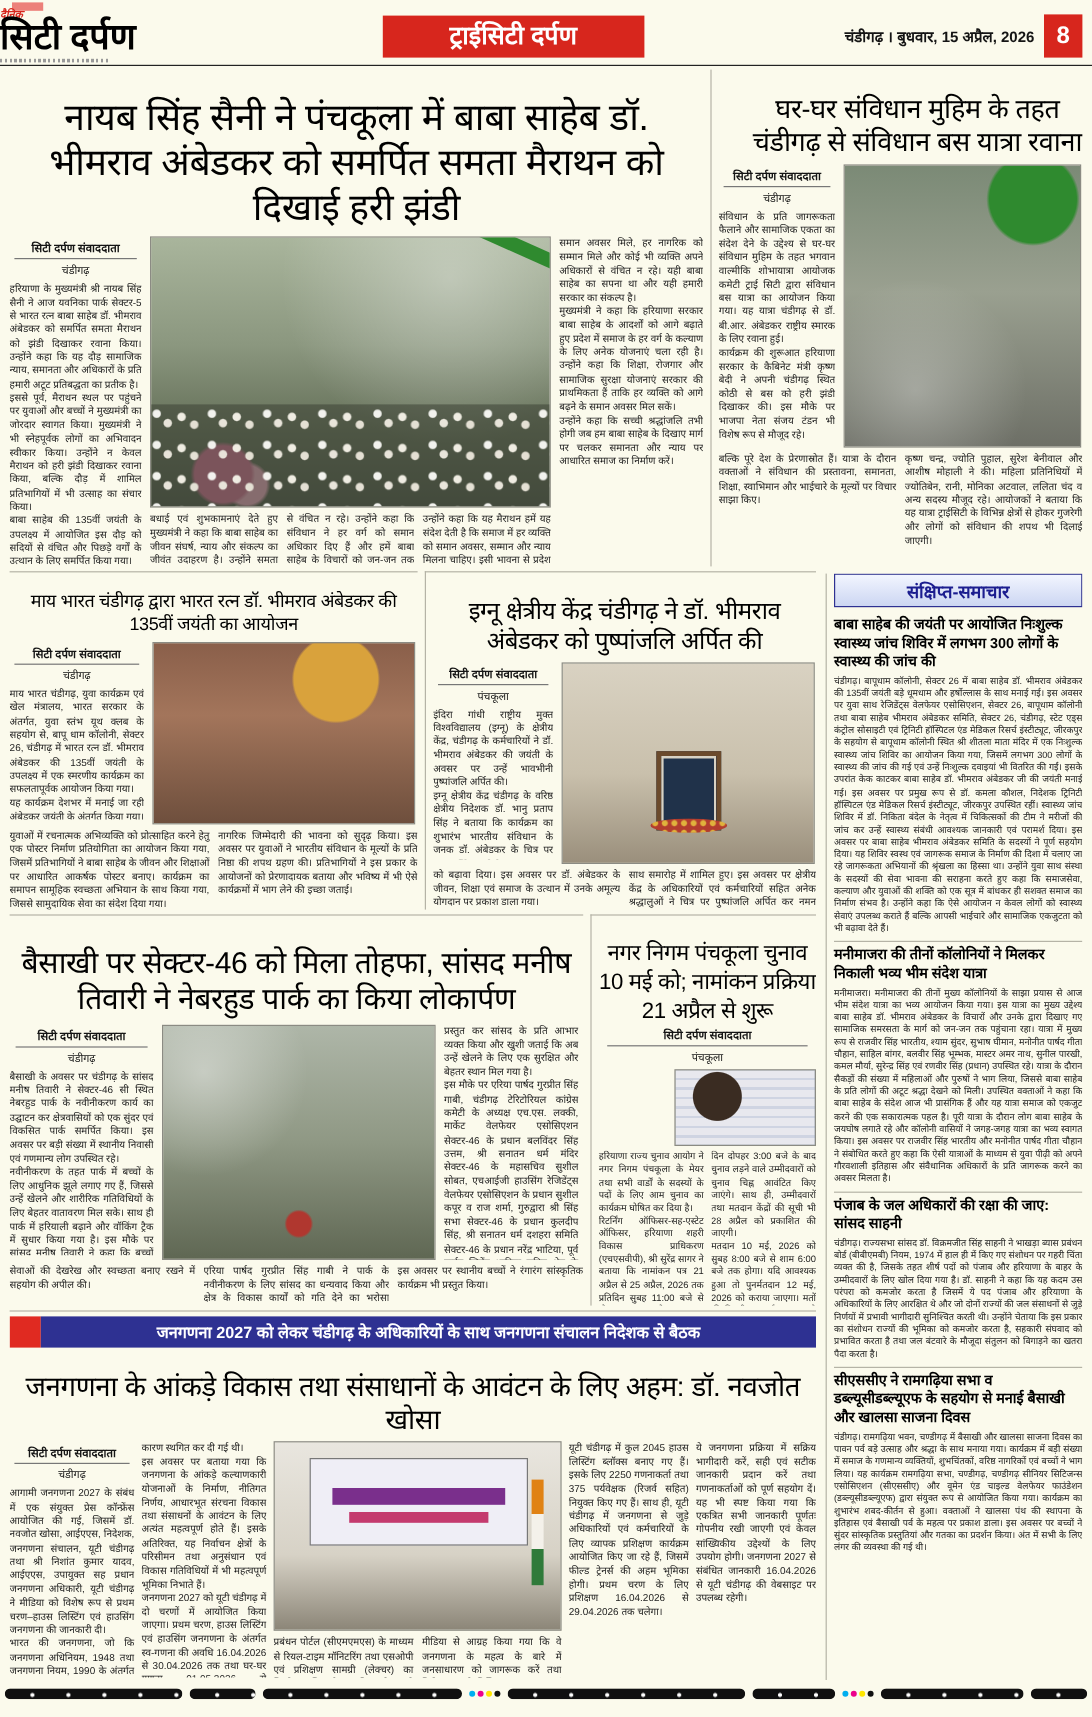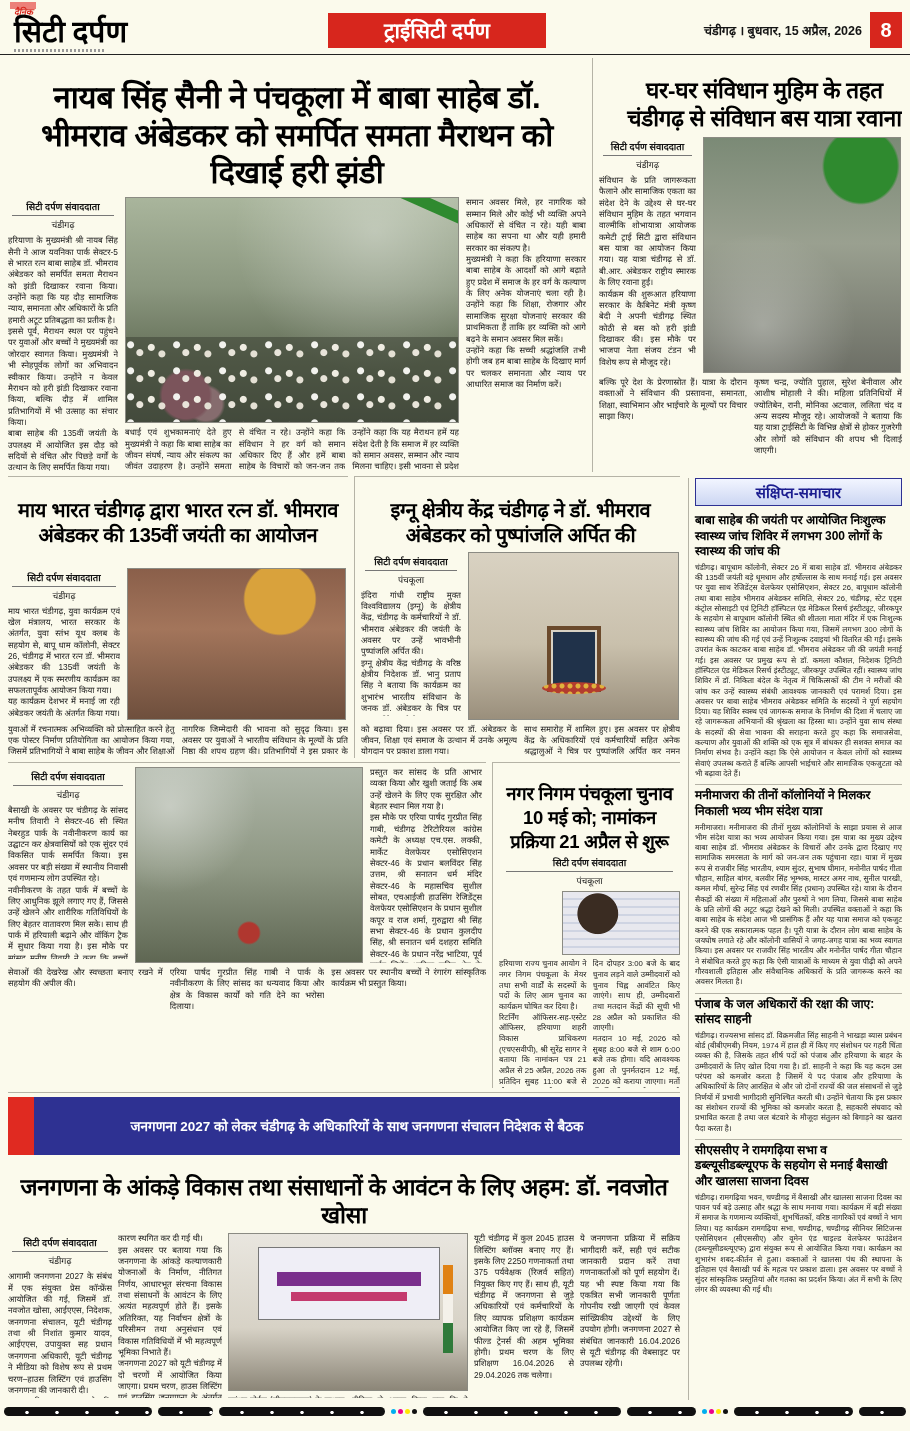--- a/index.html
+++ b/index.html
@@ -3,34 +3,34 @@
 <meta charset="utf-8">
 <style>
   html,body{margin:0;padding:0;background:#cfcfc6;}
   .page{position:relative;width:910px;height:1431px;background:#fbfaec;color:#141414;
         font-family:"Liberation Sans","DejaVu Sans",sans-serif;overflow:hidden;}
   .reg-mark{position:absolute;left:10px;top:2px;width:26px;height:7px;background:#e8615c;opacity:.8;}
 
   
   .masthead{position:absolute;left:0;top:6px;width:910px;height:48px;display:flex;align-items:center;
             border-bottom:1.5px solid #222;padding:0;}
-  .logo-wrap{width:235px;padding-left:14px;position:relative;}
+  .logo-wrap{width:235px;position:relative;}
   .logo-tag{color:#d7261d;font-size:9px;font-style:italic;font-weight:bold;line-height:1;}
   .logo{font-family:"Liberation Serif","DejaVu Serif",serif;font-weight:900;font-size:30px;line-height:1;color:#000;}
   .logo-sub{height:3px;width:90px;background:repeating-linear-gradient(90deg,#999 0 2px,transparent 2px 4px);margin-top:2px;}
   .center-banner{background:#d7261d;color:#fff;font-weight:900;font-size:21px;line-height:1;
                  padding:7px 56px;margin:0 auto;white-space:nowrap;}
   .date-wrap{margin-left:auto;display:flex;align-items:center;gap:8px;padding-right:8px;}
   .dateline{font-weight:bold;font-size:12.5px;white-space:nowrap;}
   .pageno{background:#d7261d;color:#fff;font-weight:900;font-size:20px;width:32px;height:36px;
           display:flex;align-items:center;justify-content:center;}
 
   
   .art{position:absolute;overflow:hidden;}
-  .headline{font-weight:700;color:#000;text-align:center;letter-spacing:-.3px;}
+  .headline{font-weight:400;color:#000;text-align:center;letter-spacing:-.3px;}
   .byline{text-align:center;margin:3px auto 4px;width:92%;}
   .byline .who{font-weight:bold;font-size:9.5px;border-bottom:1px solid #777;padding-bottom:2px;display:block;}
   .byline .where{font-size:9px;display:block;padding-top:2px;}
   .coltext{font-size:8.3px;line-height:1.37;text-align:justify;white-space:pre-line;overflow:hidden;color:#1c1c1c;}
   .minirow{display:flex;gap:7px;margin-top:4px;}
   .minirow .coltext{flex:1;}
   .photo{border:1px solid #8b8b83;box-sizing:border-box;position:relative;overflow:hidden;}
 
   
   .art-lead{left:8px;top:58px;width:578px;height:414px;}
@@ -58,21 +58,21 @@
   .art-const .headline{font-size:22.5px;line-height:1.25;margin-bottom:4px;margin-left:28px;}
   .const-content{display:flex;gap:7px;height:236px;}
   .const-c1{width:97px;flex:none;}
   .photo-const{width:198px;flex:none;height:236px;background:
       radial-gradient(circle at 80% 12%, #2f8a2f 0 14%, transparent 15%),
       radial-gradient(circle at 30% 80%, rgba(255,255,255,.3), transparent 40%),
       linear-gradient(180deg,#7b8a76 0%,#9aa090 45%,#6d6f66 100%);}
 
   
   .art-mb{left:8px;top:476px;width:340px;height:282px;border-top:1px solid #b5b3a6;padding-top:4px;box-sizing:border-box;}
-  .art-mb .headline{font-size:20px;line-height:1.25;margin-bottom:20px;}
+  .art-mb .headline{font-size:15px;line-height:1.25;margin-bottom:4px;}
   .mb-content{display:flex;gap:7px;height:152px;}
   .mb-c1{width:112px;flex:none;}
   .photo-mb{width:219px;flex:none;height:152px;background:
       radial-gradient(circle at 70% 20%, #d9a23c 0 18%, transparent 19%),
       linear-gradient(180deg,#8a5f4a 0%,#a3755b 40%,#6e4f3d 100%);}
 
   .art-ignou{left:354px;top:476px;width:326px;height:282px;border-top:1px solid #b5b3a6;border-left:1px solid #b5b3a6;
              padding:4px 0 0 6px;box-sizing:border-box;}
   .art-ignou .headline{font-size:20px;line-height:1.25;margin-bottom:4px;}
   .ig-content{display:flex;gap:7px;height:168px;}
@@ -111,21 +111,21 @@
       radial-gradient(circle at 30% 35%, #3a2c22 0 22%, transparent 23%),
       repeating-linear-gradient(0deg,#e8e8ee 0 6px,#cfd4e2 6px 8px),
       linear-gradient(135deg,#9fb2cc,#5d779c);}
   .mu-cols{display:flex;gap:6px;height:204px;}
   .mu-cols .coltext{flex:1;font-size:7.8px;}
 
   
   .art-cn{left:8px;top:1092px;width:672px;height:306px;border-top:1px solid #b5b3a6;padding-top:4px;box-sizing:border-box;}
   .cn-banner{display:flex;align-items:stretch;margin-bottom:3px;}
   .cn-banner .red{width:26px;background:#e02a21;flex:none;}
-  .cn-banner .blue{flex:1;background:#2e3192;color:#fff;font-weight:900;font-size:13.5px;text-align:center;padding:20px 0;}
+  .cn-banner .blue{flex:1;background:#2e3192;color:#fff;font-weight:900;font-size:13.5px;text-align:center;padding:4px 0;}
   .art-cn .headline{font-size:23px;line-height:1.2;margin-bottom:4px;}
   .cn-content{display:flex;gap:6px;height:232px;}
   .cn-c{width:104px;flex:none;}
   .cn-photo-stack{width:240px;flex:none;display:flex;flex-direction:column;}
   .photo-cn{height:158px;background:
       linear-gradient(180deg,#e9e6df 0%,#d7d2c6 60%,#8c8678 100%);}
   .cn-bannerboard{position:absolute;left:12%;top:8%;width:76%;height:46%;background:#efeef6;border:1px solid #777;}
   .cn-bannerboard .strip{position:absolute;left:10%;top:34%;width:80%;height:20%;background:#7a2f8c;}
   .cn-bannerboard .strip2{position:absolute;left:18%;top:62%;width:64%;height:12%;background:#c43a6e;}
   .cn-flag{position:absolute;right:6%;top:20%;width:10px;height:56%;
@@ -270,20 +270,21 @@
       <div class="brief-body" style="max-height:148px">चंडीगढ़। राज्यसभा सांसद डॉ. विक्रमजीत सिंह साहनी ने भाखड़ा ब्यास प्रबंधन बोर्ड (बीबीएमबी) नियम, 1974 में हाल ही में किए गए संशोधन पर गहरी चिंता व्यक्त की है, जिसके तहत शीर्ष पदों को पंजाब और हरियाणा के बाहर के उम्मीदवारों के लिए खोल दिया गया है। डॉ. साहनी ने कहा कि यह कदम उस परंपरा को कमजोर करता है जिसमें ये पद पंजाब और हरियाणा के अधिकारियों के लिए आरक्षित थे और जो दोनों राज्यों की जल संसाधनों से जुड़े निर्णयों में प्रभावी भागीदारी सुनिश्चित करती थी। उन्होंने चेताया कि इस प्रकार का संशोधन राज्यों की भूमिका को कमजोर करता है, सहकारी संघवाद को प्रभावित करता है तथा जल बंटवारे के मौजूदा संतुलन को बिगाड़ने का खतरा पैदा करता है।</div>
     </div>
 
     <div class="brief">
       <div class="brief-head">सीएससीए ने रामगढ़िया सभा व डब्ल्यूसीडब्ल्यूएफ के सहयोग से मनाई बैसाखी और खालसा साजना दिवस</div>
       <div class="brief-body" style="max-height:170px">चंडीगढ़। रामगढ़िया भवन, चण्डीगढ़ में बैसाखी और खालसा साजना दिवस का पावन पर्व बड़े उत्साह और श्रद्धा के साथ मनाया गया। कार्यक्रम में बड़ी संख्या में समाज के गणमान्य व्यक्तियों, शुभचिंतकों, वरिष्ठ नागरिकों एवं बच्चों ने भाग लिया। यह कार्यक्रम रामगढ़िया सभा, चण्डीगढ़, चण्डीगढ़ सीनियर सिटिजन्स एसोसिएशन (सीएससीए) और वूमेन एंड चाइल्ड वेलफेयर फाउंडेशन (डब्ल्यूसीडब्ल्यूएफ) द्वारा संयुक्त रूप से आयोजित किया गया। कार्यक्रम का शुभारंभ शबद-कीर्तन से हुआ। वक्ताओं ने खालसा पंथ की स्थापना के इतिहास एवं बैसाखी पर्व के महत्व पर प्रकाश डाला। इस अवसर पर बच्चों ने सुंदर सांस्कृतिक प्रस्तुतियां और गतका का प्रदर्शन किया। अंत में सभी के लिए लंगर की व्यवस्था की गई थी।</div>
     </div>
   </aside>
 
   <section class="art art-tw">
+    <h2 class="headline">बैसाखी पर सेक्टर-46 को मिला तोहफा, सांसद मनीष तिवारी ने नेबरहुड पार्क का किया लोकार्पण</h2>
     <div class="tw-content">
       <div class="tw-c1">
         <div class="byline">
           <span class="who">सिटी दर्पण संवाददाता</span>
           <span class="where">चंडीगढ़</span>
         </div>
         <div class="coltext" style="height:154px">बैसाखी के अवसर पर चंडीगढ़ के सांसद मनीष तिवारी ने सेक्टर-46 सी स्थित नेबरहुड पार्क के नवीनीकरण कार्य का उद्घाटन कर क्षेत्रवासियों को एक सुंदर एवं विकसित पार्क समर्पित किया। इस अवसर पर बड़ी संख्या में स्थानीय निवासी एवं गणमान्य लोग उपस्थित रहे।
 नवीनीकरण के तहत पार्क में बच्चों के लिए आधुनिक झूले लगाए गए हैं, जिससे उन्हें खेलने और शारीरिक गतिविधियों के लिए बेहतर वातावरण मिल सके। साथ ही पार्क में हरियाली बढ़ाने और वॉकिंग ट्रैक में सुधार किया गया है। इस मौके पर सांसद मनीष तिवारी ने कहा कि बच्चों एवं बुजुर्गों के लिए मूलभूत सुविधाओं का विस्तार उनकी प्राथमिकता है।</div>
       </div>
       <div class="photo photo-tw"></div>

